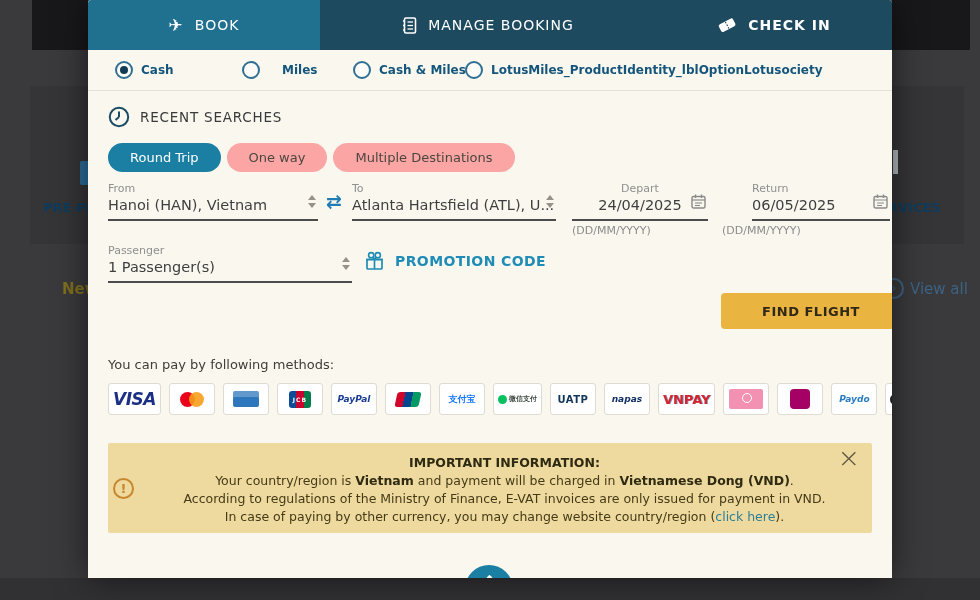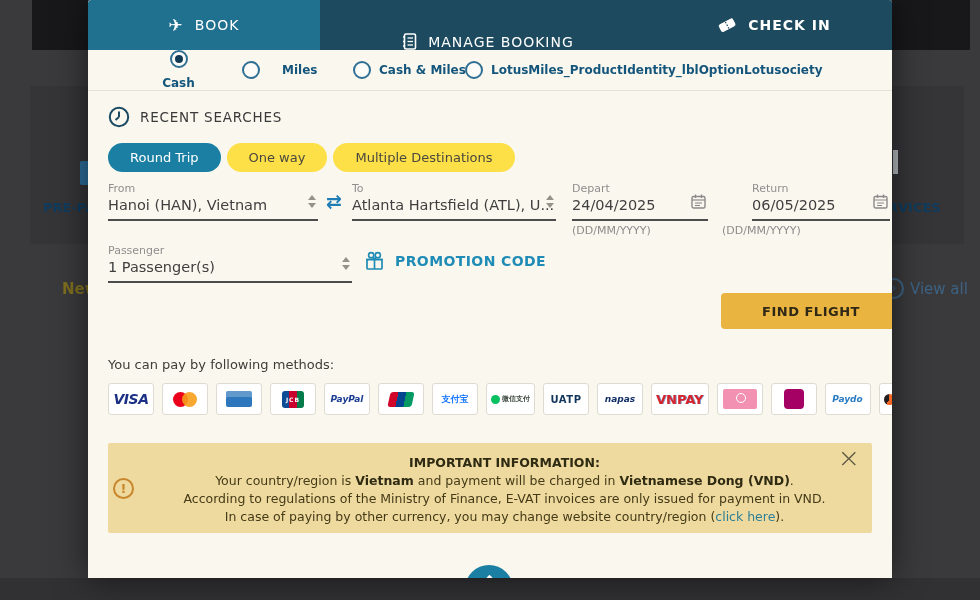--- a/index.html
+++ b/index.html
@@ -23,41 +23,41 @@
   .bg-bottom{left:0;top:578px;width:980px;height:22px;background:#313134;}
   
   .panel{position:absolute;left:88px;top:0;width:804px;height:578px;background:#faf7ef;
          overflow:hidden;box-shadow:0 0 34px rgba(0,0,0,.55);border-radius:3px 3px 0 0;}
   
   .tabbar{display:flex;height:50px;}
   .tab{display:flex;align-items:center;justify-content:center;gap:11px;color:#fff;
        background:#1d4a5f;font-size:14px;letter-spacing:1px;cursor:pointer;}
   .tab.active{background:#20708f;border-radius:3px 0 0 0;}
   .tab:nth-child(1){width:232px;}
-  .tab:nth-child(2){width:336px;align-items:flex-end;}
+  .tab:nth-child(2){width:336px;}
   .tab:nth-child(3){width:236px;font-weight:bold;}
   .plane-glyph{font-size:17px;line-height:1;}
   
   .radio-row{height:40px;background:#faf7ef;border-bottom:1px solid #e5e1d7;
              display:flex;align-items:center;padding-left:27px;}
   .radio-item{display:flex;align-items:center;gap:8px;cursor:pointer;}
-  .radio-item:nth-child(1){width:127px;flex-direction:column;}
+  .radio-item:nth-child(1){width:127px;}
   .radio-item:nth-child(2){width:111px;gap:22px;}
   .radio-item:nth-child(3){width:112px;}
   .radio-circle{width:14px;height:14px;border:2px solid #2f6f93;border-radius:50%;
                 display:flex;align-items:center;justify-content:center;background:#fdfcf8;flex:none;}
   .radio-circle.selected::after{content:"";width:8px;height:8px;border-radius:50%;background:#123a55;}
   .radio-label{font-size:12px;font-weight:bold;color:#14557c;white-space:nowrap;}
   
   .recent{position:absolute;left:20px;top:106px;display:flex;align-items:center;gap:10px;}
   .recent-label{font-size:13.5px;color:#3a3a3a;letter-spacing:.8px;}
   
   .pills{position:absolute;left:20px;top:143px;display:flex;gap:6px;}
   .pill{height:29px;border-radius:15px;padding:0 22px;display:flex;align-items:center;
-        font-size:13px;background:#fde047;color:#4a473f;cursor:pointer;}
+        font-size:13px;background:#fca5a5;color:#4a473f;cursor:pointer;}
   .pill.active{background:#1a7fa2;color:#fff;}
   
   .field{position:absolute;}
   .field .flabel{font-size:11px;color:#8f8f8f;}
   .field .fvalue{font-size:14.5px;color:#3f3f3f;margin-top:2px;white-space:nowrap;overflow:hidden;}
   .field .fline{border-bottom:2px solid #4c4c4c;margin-top:6px;}
   .spin{position:absolute;right:2px;top:13px;display:flex;flex-direction:column;gap:3px;}
   .spin i{display:block;width:0;height:0;border-left:4px solid transparent;border-right:4px solid transparent;}
   .spin .up{border-bottom:5px solid #979289;}
   .spin .dn{border-top:5px solid #979289;}
@@ -68,21 +68,21 @@
   .promo-label{font-size:14px;font-weight:bold;color:#1e8cb6;letter-spacing:.4px;}
   .find-btn{position:absolute;left:633px;top:293px;width:180px;height:36px;background:#e9b440;
             border:none;border-radius:4px;font-family:inherit;font-size:13px;font-weight:bold;
             color:#2f2816;letter-spacing:.5px;cursor:pointer;}
   
   .pay-heading{position:absolute;left:20px;top:357px;font-size:13px;color:#3f3d38;}
   .payrow{position:absolute;left:20px;top:383px;display:flex;gap:8px;align-items:center;}
   .paybox{height:30px;min-width:36px;padding:0 4px;background:#fff;border:1px solid #dfdbd1;
           border-radius:3px;display:flex;align-items:center;justify-content:center;}
   .pm{display:flex;align-items:center;justify-content:center;white-space:nowrap;}
-  .pm-visa{color:#1b2f85;font-weight:800;font-style:italic;font-size:14px;letter-spacing:-.5px;}
+  .pm-visa{color:#1b2f85;font-weight:800;font-style:italic;font-size:17px;letter-spacing:-.5px;}
   .pm-mastercard{width:24px;height:15px;position:relative;}
   .pm-mastercard::before,.pm-mastercard::after{content:"";position:absolute;top:0;width:15px;height:15px;border-radius:50%;}
   .pm-mastercard::before{left:0;background:#eb001b;}
   .pm-mastercard::after{right:0;background:#f79e1b;opacity:.9;}
   .pm-amex{width:26px;height:16px;background:#2e77bc;border-radius:2px;
            box-shadow:inset 0 6px 0 rgba(255,255,255,.25);}
   .pm-jcb{width:22px;height:17px;border-radius:3px;color:#fff;font-size:6px;font-weight:bold;
           background:linear-gradient(90deg,#0e4c96 33%,#c9002e 33% 66%,#007b49 66%);
           display:flex;align-items:center;justify-content:center;letter-spacing:1px;}
   .pm-paypal{color:#1b3d92;font-weight:800;font-style:italic;font-size:9px;}
@@ -227,21 +227,21 @@
     <div class="field" style="left:264px;top:182px;width:204px;">
       <div class="flabel">To</div>
       <div class="fvalue">Atlanta Hartsfield (ATL), U...</div>
       <div class="fline"></div>
       <span class="spin">
           <i class="up"></i>
           <i class="dn"></i>
         </span>
     </div>
 
-    <div class="field" style="left:484px;top:182px;width:136px;">
+    <div class="field" style="left:484px;top:182px;width:136px;text-align:center;">
       <div class="flabel">Depart</div>
       <div class="fvalue">24/04/2025</div>
       <div class="fline"></div>
       <span class="cal">
         <svg width="15" height="15" viewBox="0 0 15 15">
             <rect x="1" y="2.5" width="13" height="11.5" rx="1.5" fill="none" stroke="#8a8a8a" stroke-width="1.4"></rect>
             <line x1="4.5" y1="0.5" x2="4.5" y2="4" stroke="#8a8a8a" stroke-width="1.4"></line>
             <line x1="10.5" y1="0.5" x2="10.5" y2="4" stroke="#8a8a8a" stroke-width="1.4"></line>
             <line x1="1" y1="6" x2="14" y2="6" stroke="#8a8a8a" stroke-width="1.2"></line>
             <line x1="4" y1="9" x2="11" y2="9" stroke="#8a8a8a" stroke-width="1.1"></line>

